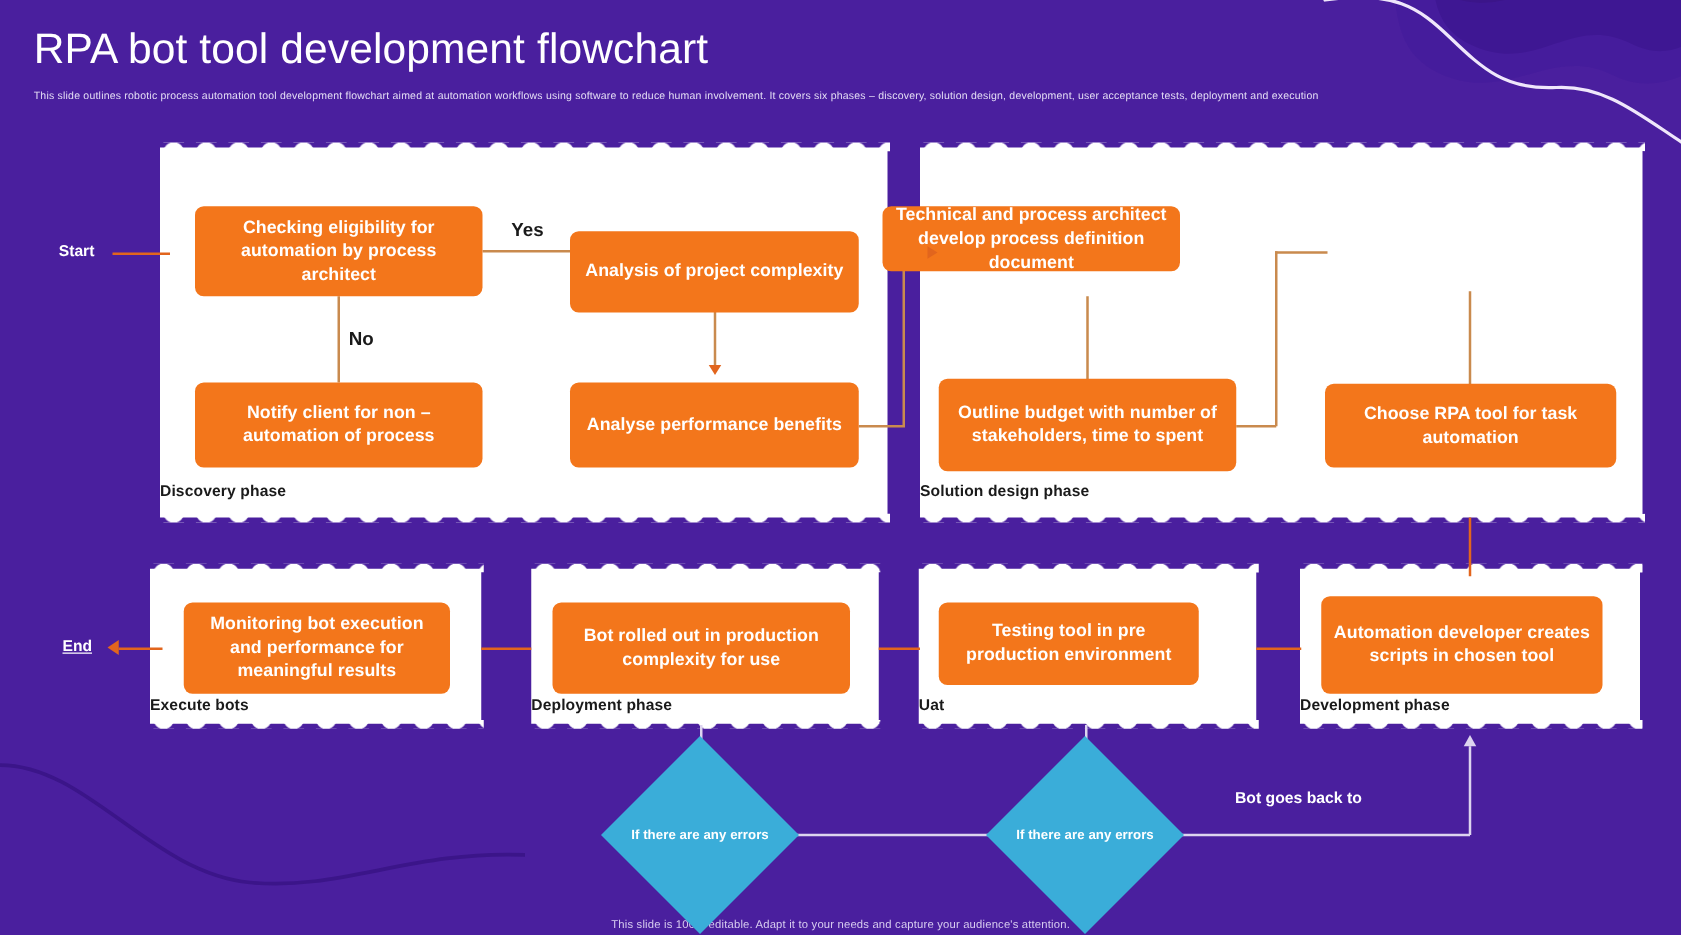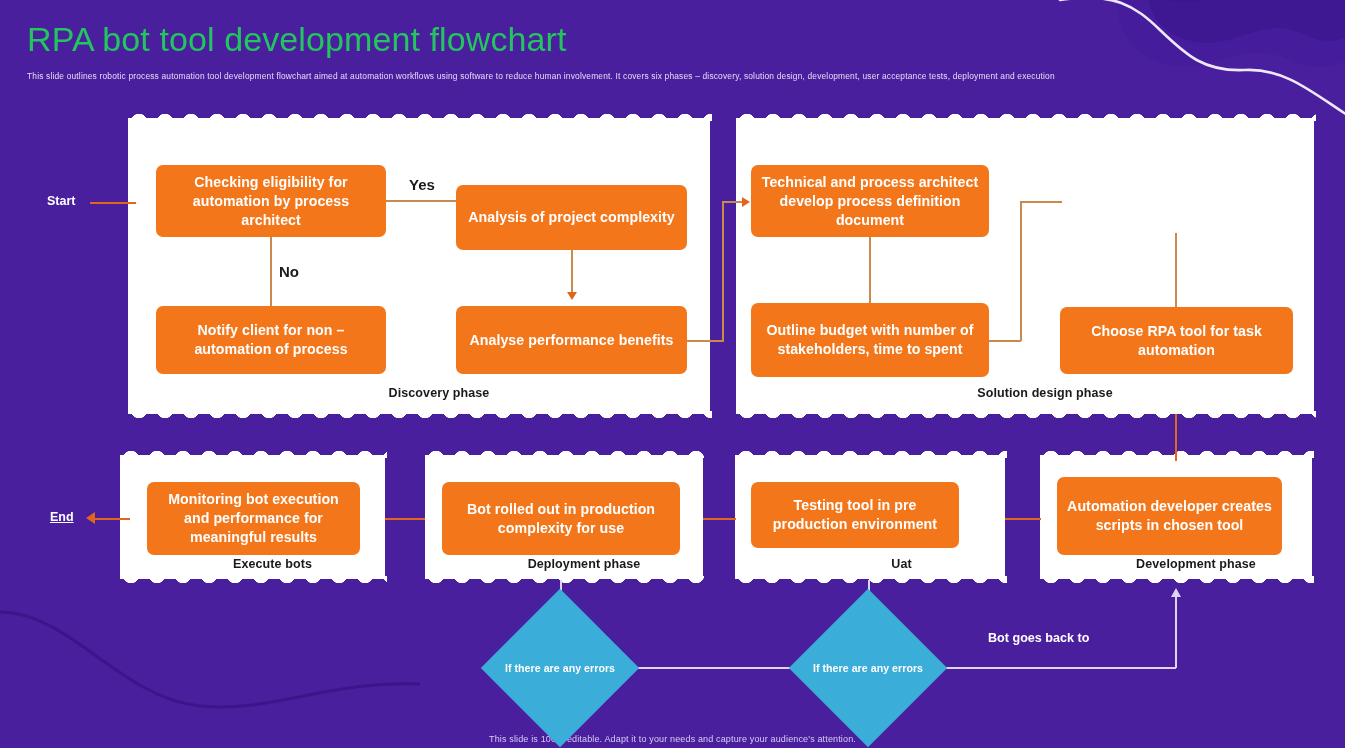--- a/index.html
+++ b/index.html
@@ -19,21 +19,21 @@
   .deco { position: absolute; pointer-events: none; }
   #deco-blob-tr { top: -60px; right: -40px; width: 330px; height: 230px; }
   #deco-line-tr { top: -10px; right: -10px; width: 300px; height: 200px; }
   #deco-wave-bl { left: 0; bottom: 0; width: 420px; height: 150px; }
 
   
   #header { position: absolute; left: 27px; top: 18px; width: 1240px; }
   #page-title {
     font-size: 34px;
     font-weight: 400;
-    color: #22c55e;
+    color: #ffffff;
     letter-spacing: 0.1px;
     line-height: 42px;
     white-space: nowrap;
   }
   #page-subtitle {
     margin-top: 11px;
     font-size: 8.4px;
     color: #e4ddf5;
     line-height: 11px;
     letter-spacing: 0.18px;
@@ -58,26 +58,25 @@
     top: -4px;
     background-image: radial-gradient(circle at 13px 8px, #ffffff 8px, rgba(255,255,255,0) 8.5px);
   }
   .panel::after {
     bottom: -4px;
     background-image: radial-gradient(circle at 13px -1px, #ffffff 8px, rgba(255,255,255,0) 8.5px);
   }
   .panel-label {
     position: absolute;
     left: 0; right: 0;
-    text-align: center;
+    text-align: left;
     font-size: 12.5px;
     font-weight: bold;
     color: #1a1a1a;
     letter-spacing: 0.1px;
-    margin-left: 40px;
   }
 
   
   .task {
     position: absolute;
     background: #f3761b;
     border-radius: 7px;
     color: #ffffff;
     font-size: 14.2px;
     font-weight: bold;
@@ -248,21 +247,21 @@
   <div class="conn conn-v" style="left:270px; top:237px; height:69px;"></div>
   <div class="edge-label" style="left:279px; top:263px;">No</div>
 
   <div class="conn conn-v" style="left:571px; top:233px; height:63px;"></div>
   <div class="arrow arrow-down-orange" style="left:567px; top:292px;"></div>
 
   <div class="panel" style="left:736px; top:118px; width:578px; height:296px;">
     <div class="panel-label" style="bottom:14px;">Solution design phase</div>
   </div>
 
-  <div class="task" style="left:751px; top:165px; width:238px; height:72px;">
+  <div class="task" style="left:706px; top:165px; width:238px; height:52px;">
     <span>Technical and process architect develop process definition document</span>
   </div>
 
 
   <div class="task" style="left:751px; top:303px; width:238px; height:74px;">
     <span>Outline budget with number of stakeholders, time to spent</span>
   </div>
 
   <div class="task" style="left:1060px; top:307px; width:233px; height:67px;">
     <span>Choose RPA tool for task automation</span>
@@ -299,21 +298,21 @@
     <div class="panel-label" style="bottom:8px;">Deployment phase</div>
   </div>
 
   <div class="task" style="left:442px; top:482px; width:238px; height:73px;">
     <span>Bot rolled out in production complexity for use</span>
   </div>
 
   <div class="conn conn-orange-h" style="left:385px; top:518px; width:40px;"></div>
 
   <div class="panel" style="left:735px; top:455px; width:270px; height:124px;">
-    <div class="panel-label" style="bottom:8px;padding-left:23px;">Uat</div>
+    <div class="panel-label" style="bottom:8px;">Uat</div>
   </div>
 
   <div class="task" style="left:751px; top:482px; width:208px; height:66px;">
     <span>Testing tool in pre production environment</span>
   </div>
 
   <div class="conn conn-orange-h" style="left:703px; top:518px; width:33px;"></div>
 
   <div class="panel" style="left:1040px; top:455px; width:272px; height:124px;">
     <div class="panel-label" style="bottom:8px;">Development phase</div>

